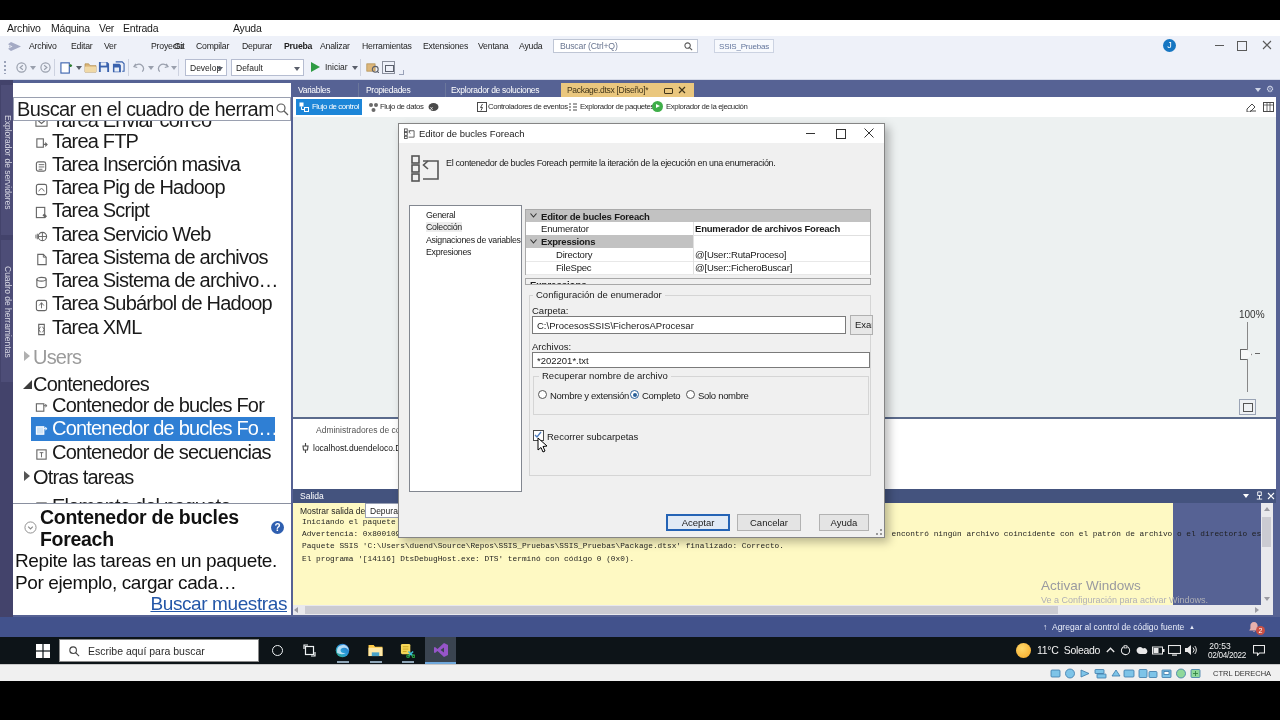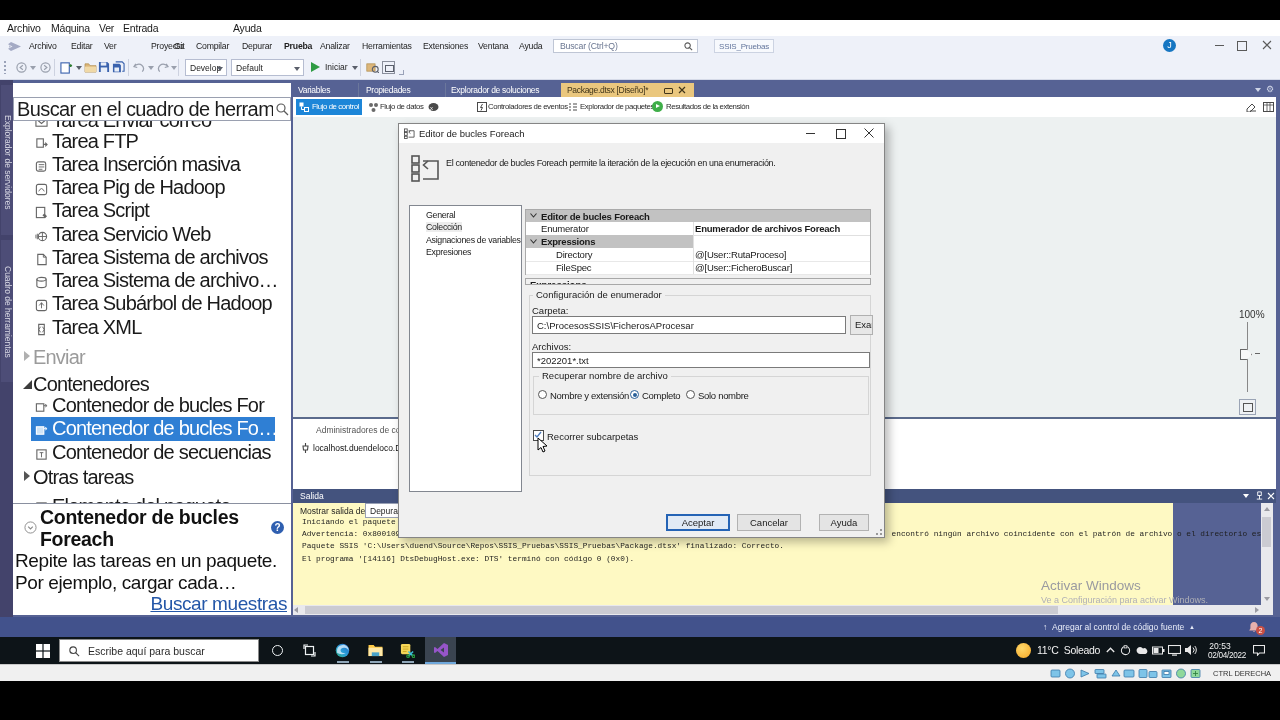--- a/index.html
+++ b/index.html
@@ -184,21 +184,21 @@
         <rect x="1.5" y="1.5" width="11" height="11" rx="2" fill="none" stroke="#666" stroke-width="1.2"></rect>
         <path d="M7 4 v6 M4.5 7 L7 4 L9.5 7" fill="none" stroke="#666" stroke-width="1"></path>
       </svg>
     <div class="abs" style="left:39px;top:193px;">Tarea Subárbol de Hadoop</div>
     <svg class="abs tbi" style="left:22px;top:224px;" width="13" height="13" viewBox="0 0 14 14">
         <path d="M4 1.5 h6 v11 H4 Z" fill="none" stroke="#666" stroke-width="1.2"></path>
         <path d="M6 4 l-2 3 2 3 M8 4 l2 3 -2 3" fill="none" stroke="#666" stroke-width="1"></path>
       </svg>
     <div class="abs" style="left:39px;top:217px;">Tarea XML</div>
     <div class="abs" style="left:11px;top:252px;width:0;height:0;border-top:5px solid transparent;border-bottom:5px solid transparent;border-left:6px solid #b0b0b0;"></div>
-    <div class="abs" style="left:20px;top:247px;color:#9b9b9b;">Enviar</div>
+    <div class="abs" style="left:20px;top:247px;color:#9b9b9b;">Users</div>
     <div class="abs" style="left:10px;top:281px;width:0;height:0;border-left:9px solid transparent;border-bottom:9px solid #3c3c3c;"></div>
     <div class="abs" style="left:20px;top:274px;color:#1a1a1a;">Contenedores</div>
     <svg class="abs tbi" style="left:22px;top:302px;" width="13" height="13" viewBox="0 0 14 14">
         <rect x="1.5" y="3" width="8" height="8" fill="none" stroke="#666" stroke-width="1.2"></rect>
         <path d="M9.5 5 h3 M11 3.5 l2 1.5 -2 1.5" fill="none" stroke="#666" stroke-width="1"></path>
       </svg>
     <div class="abs" style="left:39px;top:295px;">Contenedor de bucles For</div>
     <div class="abs" style="left:18px;top:318px;width:244px;height:24px;background:#2f7fd4;"></div>
     <svg class="abs tbi" style="left:22px;top:325px;" width="13" height="13" viewBox="0 0 14 14">
         <rect x="1.5" y="3" width="8" height="8" fill="#cfe4f7" stroke="#fff" stroke-width="1.2"></rect>
@@ -284,21 +284,21 @@
       <path d="M5.5 2 L3.5 5.5 h2 L4 8.5" fill="none" stroke="#4a4a4a" stroke-width="1"></path>
     </svg>
   <div class="abs" style="left:195px;top:5px;">Controladores de eventos</div>
   <svg class="abs" style="left:275px;top:5px;" width="10" height="10" viewBox="0 0 10 10">
       <path d="M1 2 h2 M1 5 h2 M1 8 h2 M5 2 h4 M5 5 h4 M5 8 h4" stroke="#4a4a4a" stroke-width="1.2" stroke-dasharray="none"></path>
     </svg>
   <div class="abs" style="left:287px;top:5px;">Explorador de paquetes</div>
   <div class="abs" style="left:359px;top:4px;width:11px;height:11px;border-radius:50%;background:#3fae49;">
     <div class="abs" style="left:4px;top:3px;width:0;height:0;border-top:2.5px solid transparent;border-bottom:2.5px solid transparent;border-left:4px solid #fff;"></div>
   </div>
-  <div class="abs" style="left:373px;top:5px;">Resultados de la extensión</div>
+  <div class="abs" style="left:373px;top:5px;">Explorador de la ejecución</div>
   <svg class="abs" style="left:953px;top:5px;" width="11" height="10" viewBox="0 0 11 10">
       <path d="M1 7 L6 2 l3 3 -5 5 H1 Z" fill="none" stroke="#4a4a4a" stroke-width="1"></path>
       <path d="M4 9 h6" stroke="#4a4a4a" stroke-width="1"></path>
     </svg>
   <svg class="abs" style="left:970px;top:5px;" width="11" height="10" viewBox="0 0 11 10">
       <rect x="0.5" y="0.5" width="10" height="9" fill="none" stroke="#4a4a4a" stroke-width="1"></rect>
       <path d="M0.5 3 h10 M4 0.5 v9 M7 0.5 v9" stroke="#4a4a4a" stroke-width="0.8"></path>
     </svg>
 </div>
 

